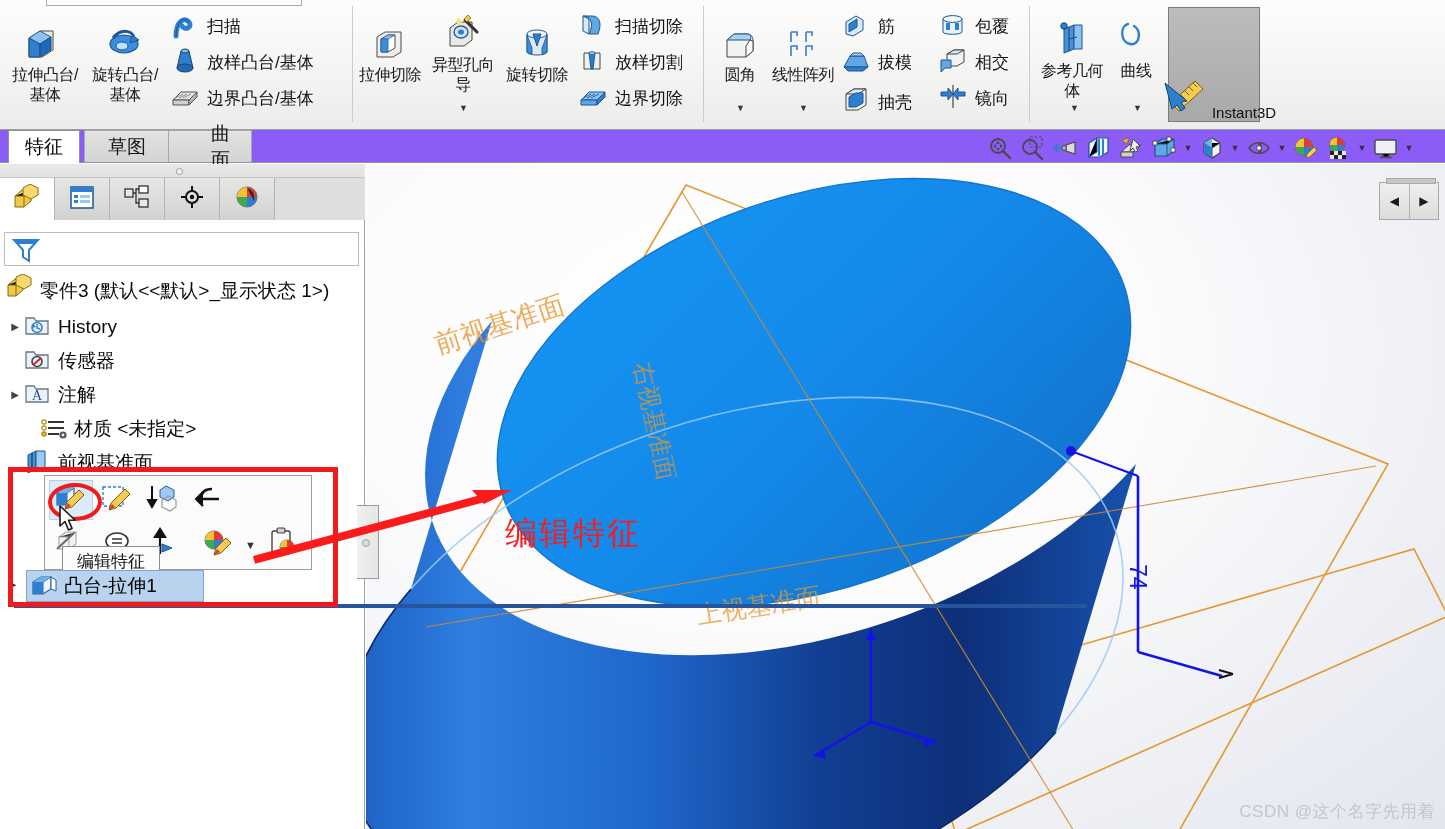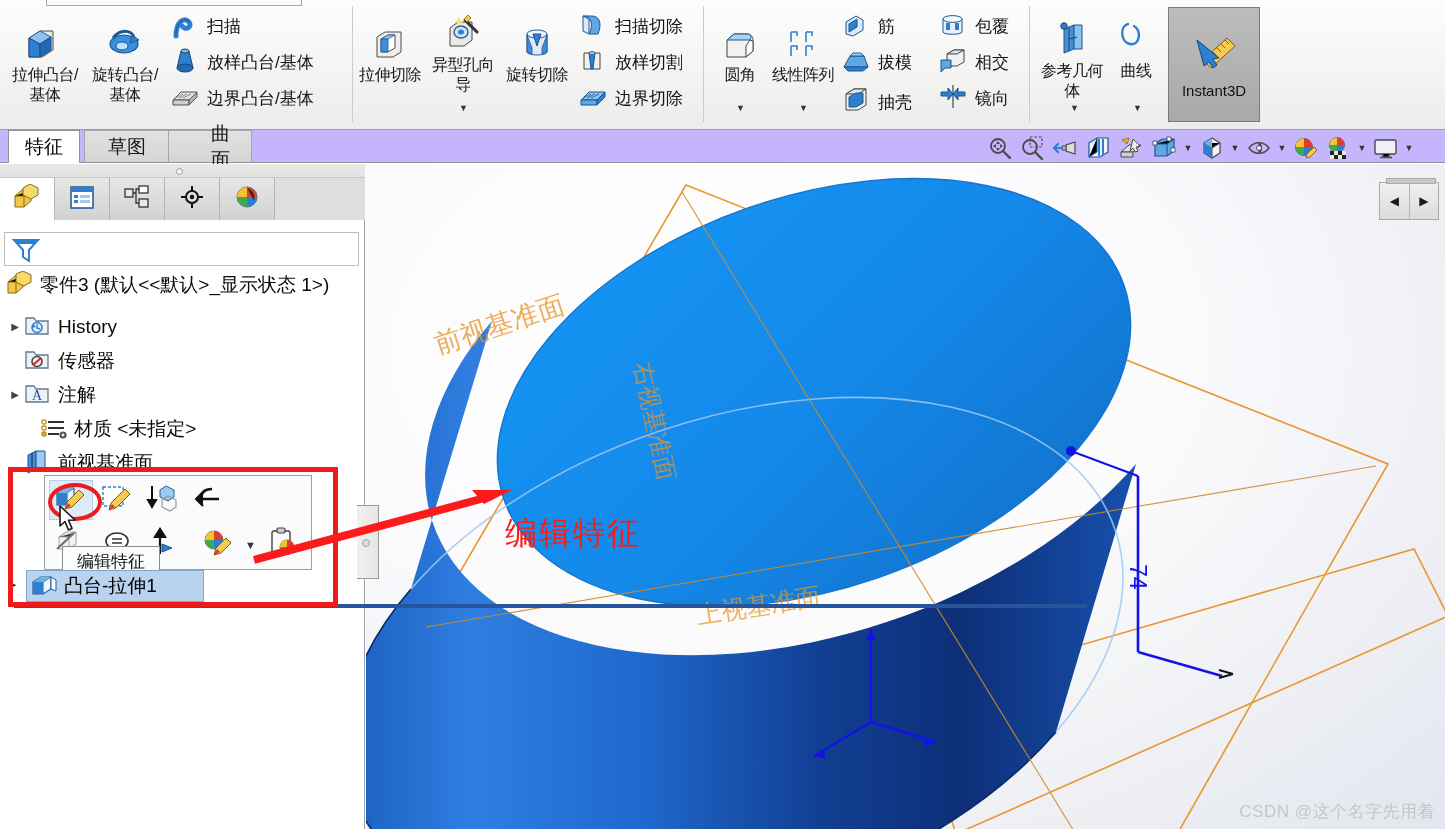--- a/index.html
+++ b/index.html
@@ -35,34 +35,34 @@
   .small-btn .ico { width:30px; height:28px; display:block; flex:0 0 30px; }
 
   .drop-caret {
     position:absolute; font-size:9px; color:#333; line-height:1;
   }
 
   #instant3d {
     position:absolute; left:1168px; top:7px; width:92px; height:115px;
     background:linear-gradient(to bottom,#bcbcbc,#a9a9a9);
     border:1px solid #7b7b7b;
-    display:flex; flex-direction:column; align-items:center; justify-content:center;
+    display:flex; flex-direction:row; align-items:flex-end; justify-content:center;
   }
   #instant3d .lbl { font-size:15px; color:#111; margin-top:4px; }
 
   
   #ghost-box {
     position:absolute; left:46px; top:-16px; width:256px; height:22px;
     border:1px solid #a9a9a9; background:#fbfbfb;
   }
 
   
   #tabbar {
     position:absolute; left:0; top:130px; width:1445px; height:33px;
-    background:#c4b5fd;
+    background:#8b5cf6;
     border-bottom:1px solid #8d9398;
   }
   .tab {
     position:absolute; top:0; height:32px;
     display:flex; align-items:center; justify-content:center;
     background:linear-gradient(to bottom,#e2e2e0,#d4d4d2);
     border:1px solid #a5a9ad; border-bottom:none;
     font-size:18px; color:#17181a; padding:0 10px;
   }
   .tab.active {
@@ -118,21 +118,21 @@
   }
 
   #treearea { position:absolute; left:0; top:268px; width:364px; height:561px; background:#fff; }
 
   .trow { position:absolute; left:0; height:32px; display:flex; align-items:center; font-size:19px; color:#0a0a0a; white-space:nowrap; }
   .trow .arw { width:18px; text-align:center; font-size:10px; color:#444; flex:0 0 18px; }
   .trow .ico { width:28px; height:26px; flex:0 0 28px; margin-right:6px; }
   .trow .lbl { line-height:1; }
 
   
-  #root-row { top:0px; left:6px; font-size:19px; }
+  #root-row { top:0px; left:6px; font-size:19px;align-items:flex-end; }
 
   
   #feat-row {
     position:absolute; left:26px; top:570px; width:178px; height:32px;
     background:#b9d2ee; border:1px solid #7fa6d2;
     display:flex; align-items:center; font-size:19px; color:#000;
   }
   #feat-arrow { position:absolute; left:8px; top:578px; font-size:11px; color:#333; }
 
   #blueline { position:absolute; left:14px; top:604px; width:1073px; height:4px; background:#26559b; }

